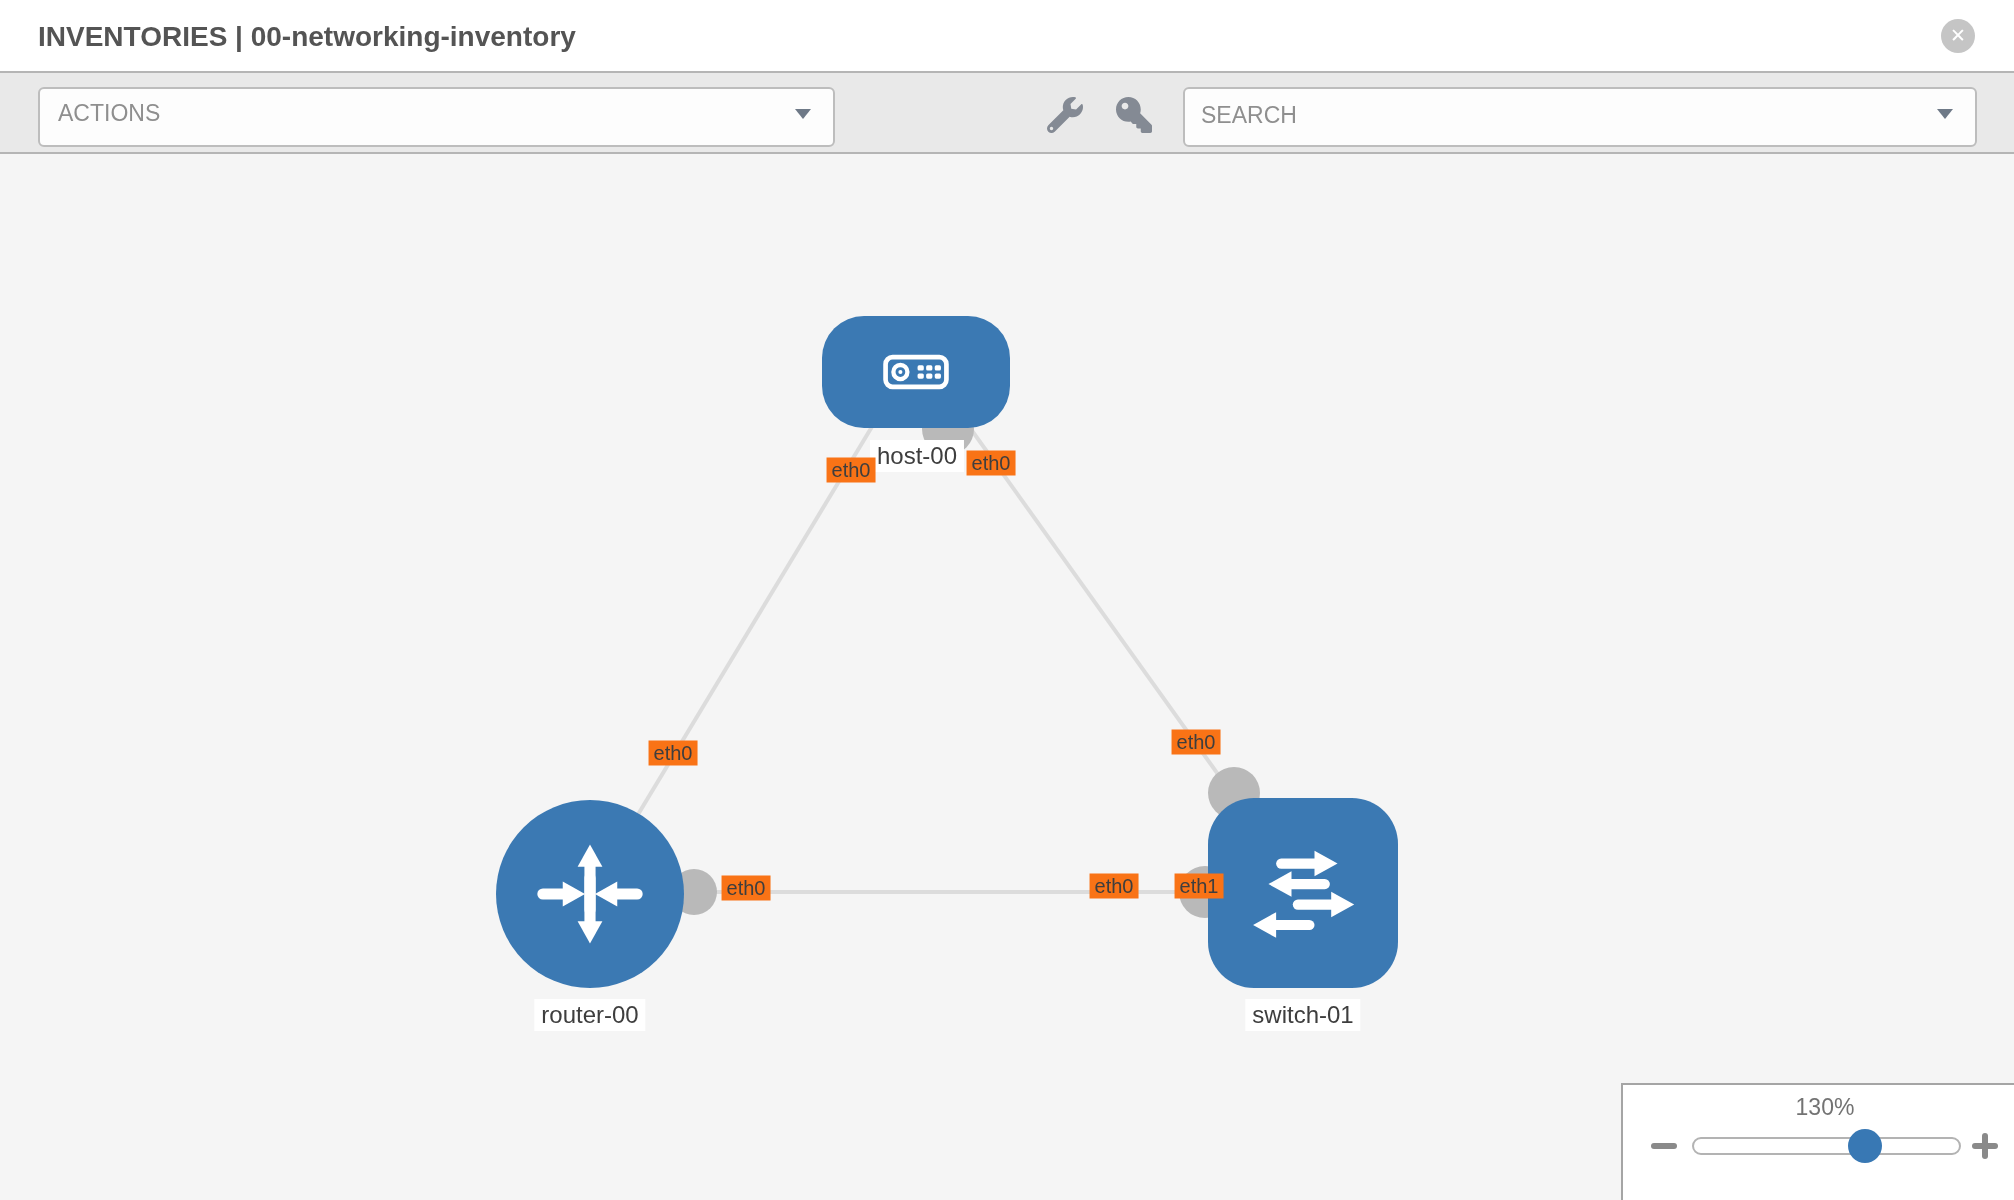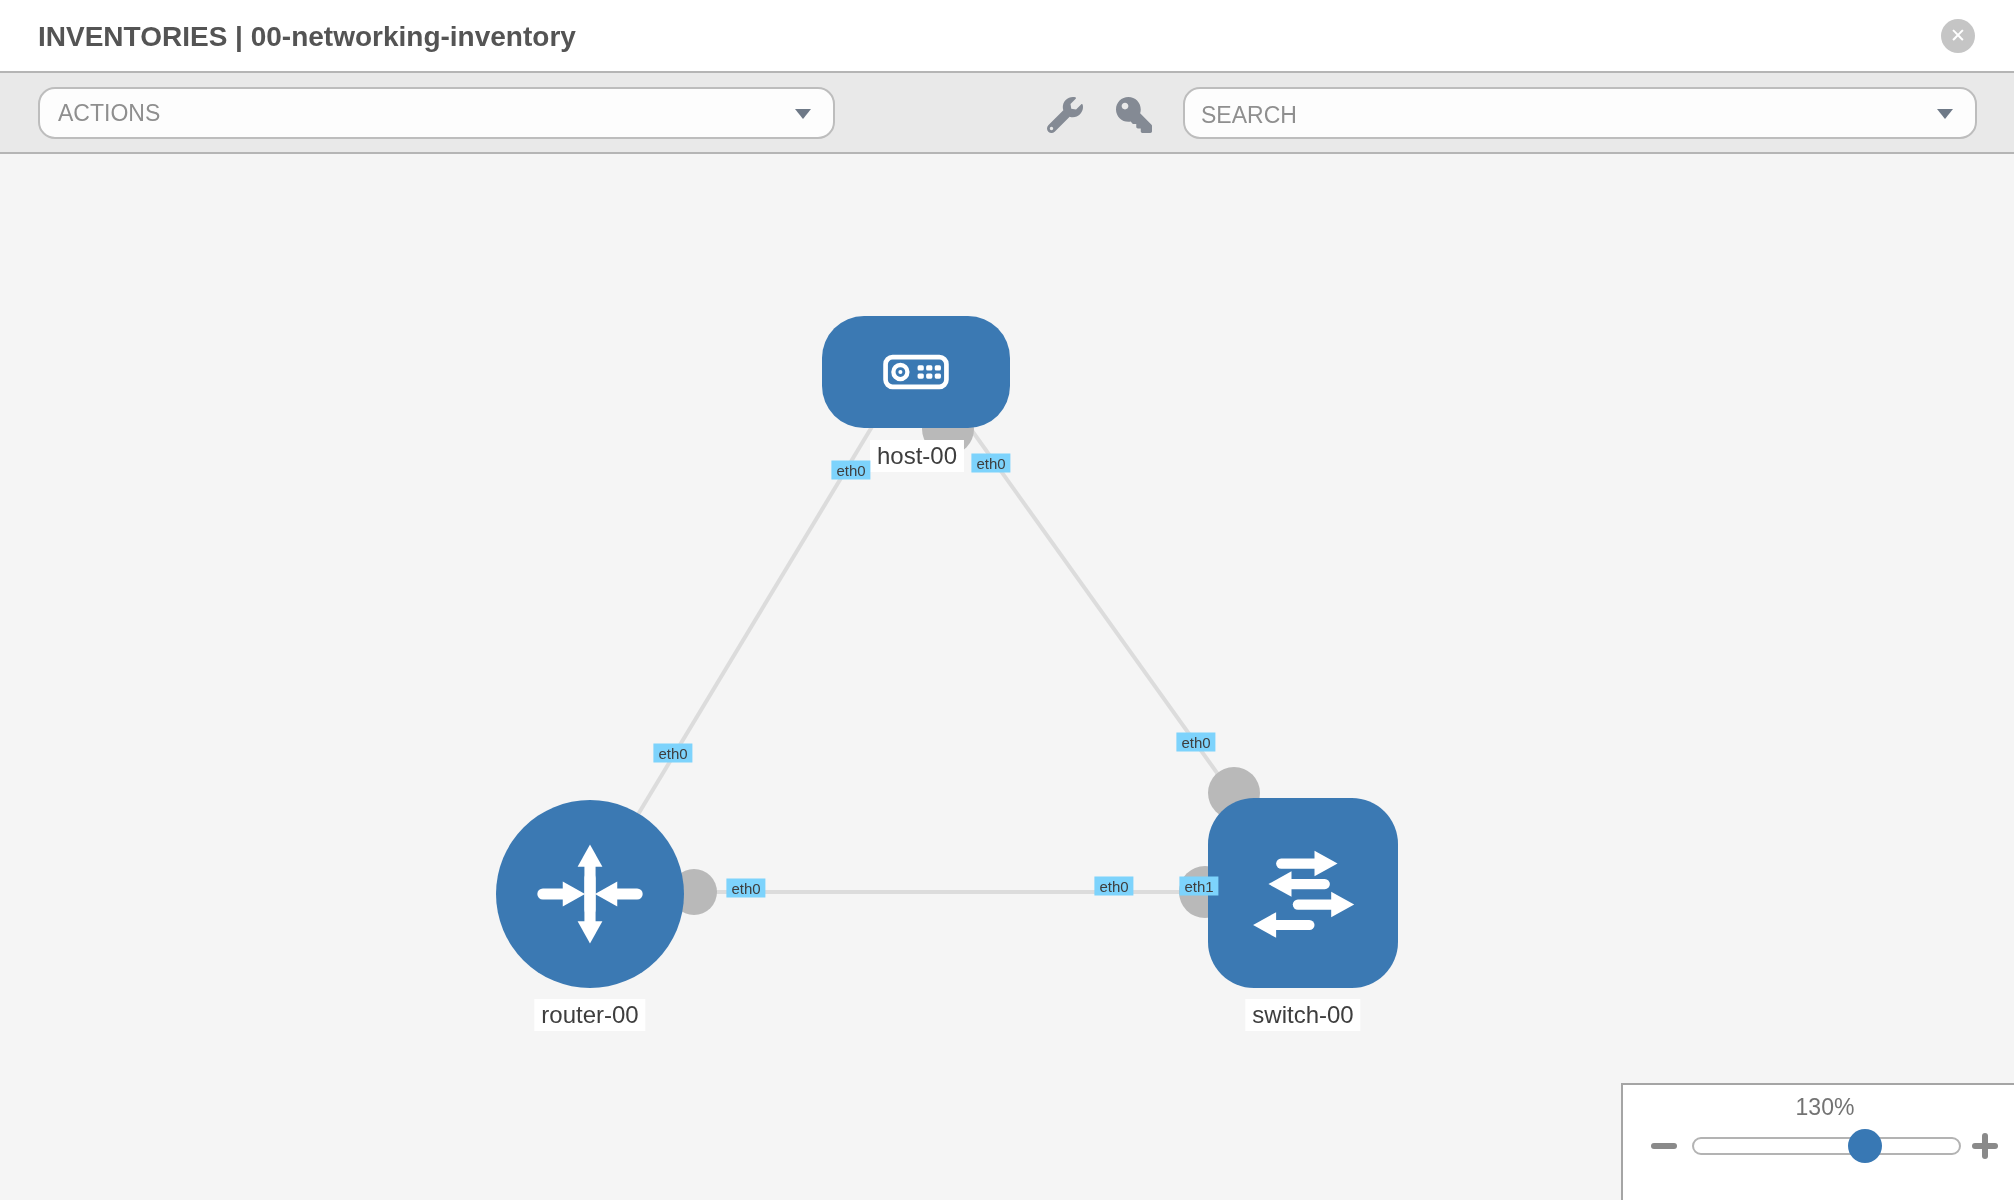--- a/index.html
+++ b/index.html
@@ -17,22 +17,22 @@
   #page-title{position:absolute; left:38px; top:0; height:71px; line-height:74px;
     font-size:28px; font-weight:bold; color:var(--title_text); letter-spacing:0;}
   #close-btn{position:absolute; right:39px; top:19px; width:34px; height:34px;
     border-radius:50%; background:var(--close_gray); color:#fff; text-align:center;
     line-height:34px; font-size:19px; font-weight:bold; cursor:pointer; user-select:none;}
 
   
   #toolbar{position:absolute; left:0; top:71px; width:100%; height:83px;
     background:var(--toolbar_bg); border-top:2px solid var(--border_gray);
     border-bottom:2px solid var(--border_gray);}
-  .combo{position:absolute; top:14px; height:52px; background:#fdfdfd;
-    border:2px solid #bdbdbd; border-radius:17px;}
+  .combo{position:absolute; top:14px; height:60px; background:#fdfdfd;
+    border:2px solid #bdbdbd; border-radius:6px;}
   #actions-combo{left:38px; width:797px;}
   #search-combo{left:1183px; width:794px;}
   .combo-label{position:absolute; left:18px; top:0; height:48px; line-height:48px;
     font-size:23px; color:var(--muted_text);}
   #search-input{position:absolute; left:0; top:0; width:100%; height:48px; border:0;
     background:transparent; outline:none; padding:4px 50px 0 16px; font-size:23px;
     color:#555; font-family:inherit;}
   #search-input::placeholder{color:var(--muted_text); opacity:1;}
   .chevron{position:absolute; right:22px; top:20px; width:0; height:0;
     border-left:8px solid transparent; border-right:8px solid transparent;
@@ -49,21 +49,21 @@
   .node{position:absolute; z-index:2; background:var(--node_blue); display:flex;
     align-items:center; justify-content:center; cursor:pointer;}
   #node-host{left:822px; top:162px; width:188px; height:112px; border-radius:42px;}
   #node-router{left:496px; top:646px; width:188px; height:188px; border-radius:50%;}
   #node-switch{left:1208px; top:644px; width:190px; height:190px; border-radius:46px;}
   .node svg{display:block;}
   .node-label{position:absolute; z-index:3; transform:translate(-50%,-50%);
     background:#fff; color:var(--label_text); font-size:24px; padding:2px 7px;
     white-space:nowrap;}
   .iface-label{position:absolute; z-index:3; transform:translate(-50%,-50%);
-    background:#7dd3fc; color:var(--label_text); font-size:15px; padding:1px 5px;
+    background:#f97316; color:var(--label_text); font-size:20px; padding:1px 5px;
     white-space:nowrap;}
   .iface-top{z-index:4;}
 
   
   #zoom-panel{position:absolute; left:1621px; top:929px; width:420px; height:200px;
     background:#fff; border:2px solid #a5a5a5; z-index:5;}
   #zoom-value{position:absolute; left:140px; top:9px; width:124px; text-align:center;
     font-size:23px; color:#737373;}
   #zoom-out{position:absolute; left:27px; top:48px; width:28px; height:26px; cursor:pointer;}
   #zoom-out .bar{position:absolute; left:1px; top:10px; width:26px; height:6px;
@@ -168,21 +168,21 @@
           <polygon points="77,27 59,17 59,37"></polygon>
           <polygon points="23,43 41,33 41,53"></polygon>
           <polygon points="90,59 72,49 72,69"></polygon>
           <polygon points="11,75 29,65 29,85"></polygon>
         </g>
       </svg>
     </div>
 
     <div class="node-label" style="left:917px; top:302px;text-align:center;">host-00</div>
     <div class="node-label" style="left:590px; top:861px;">router-00</div>
-    <div class="node-label" style="left:1303px; top:861px;">switch-00</div>
+    <div class="node-label" style="left:1303px; top:861px;">switch-01</div>
 
     <div class="iface-label" style="left:851px; top:316px;">eth0</div>
     <div class="iface-label" style="left:991px; top:309px;">eth0</div>
     <div class="iface-label" style="left:673px; top:599px;">eth0</div>
     <div class="iface-label" style="left:746px; top:734px;">eth0</div>
     <div class="iface-label" style="left:1114px; top:732px;">eth0</div>
     <div class="iface-label iface-top" style="left:1199px; top:732px;">eth1</div>
     <div class="iface-label" style="left:1196px; top:588px;">eth0</div>
 
     <div id="zoom-panel">

